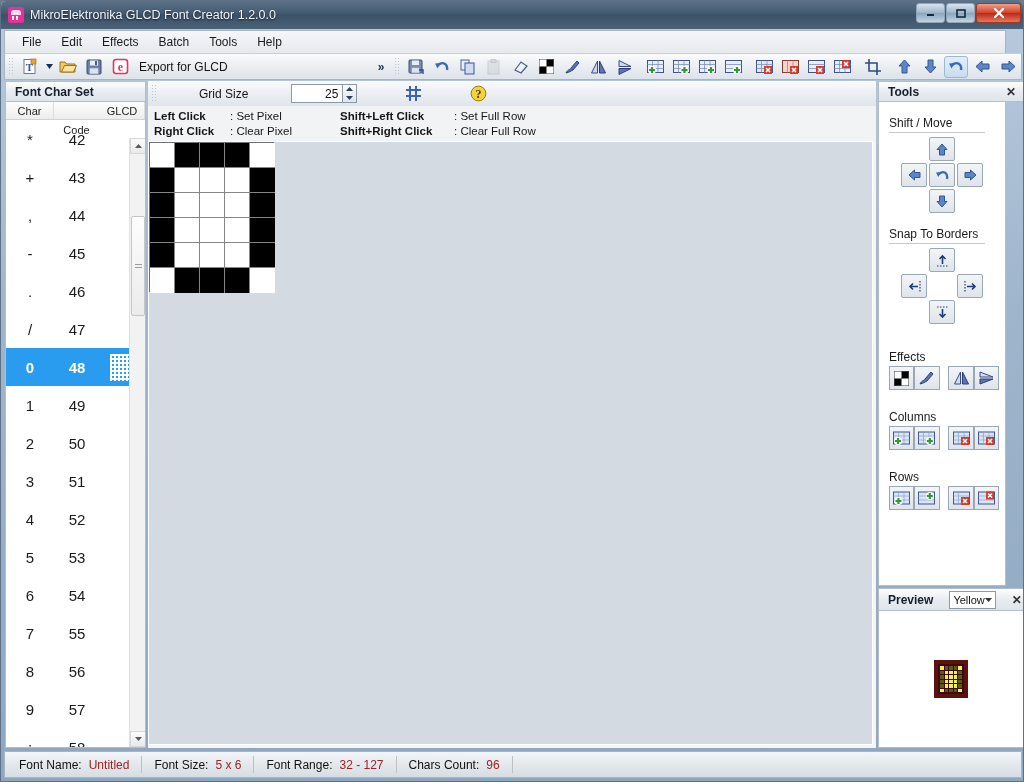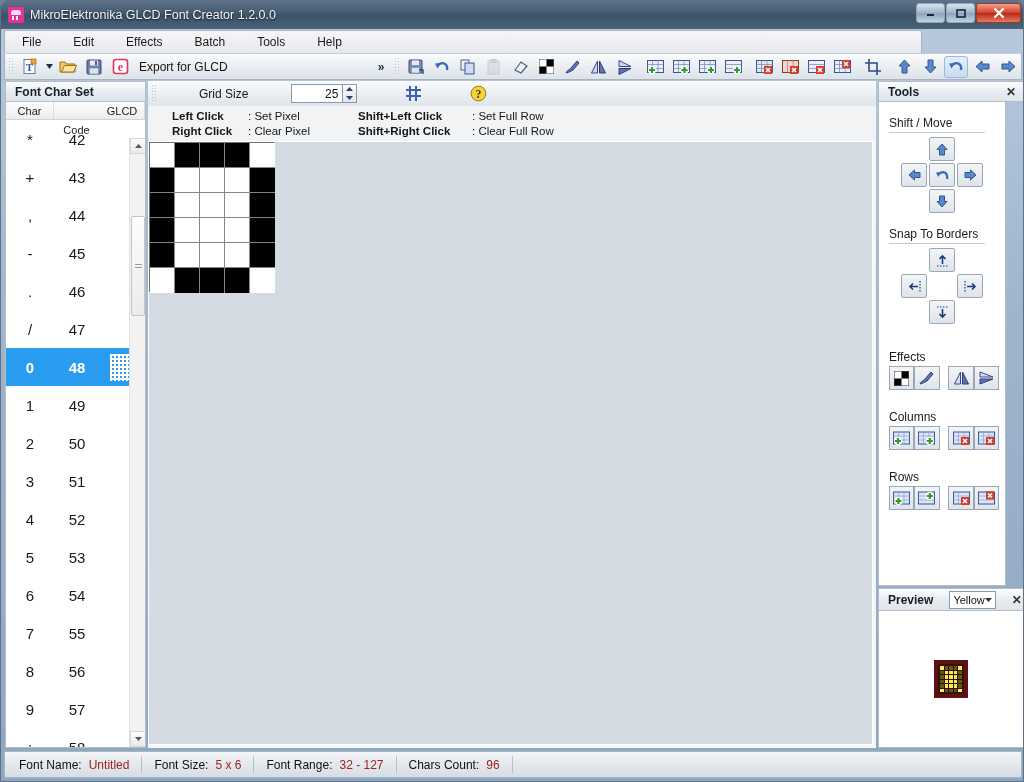--- a/index.html
+++ b/index.html
@@ -54,24 +54,24 @@
     color:#1d2e40; font-size:11px; line-height:1;
   }
   .winbtn.close {
     width:45px;
     background: linear-gradient(180deg,#f0a08a 0%,#d4422a 48%,#bb2a16 52%,#e4785f 100%);
     border-color:#9c3a25; color:#fff; font-weight:bold; font-size:13px;
   }
 
   
   #menubar {
-    position:absolute; left:3px; top:29px; width:918px; height:23px;
+    position:absolute; left:3px; top:29px; width:1002px; height:23px;
     background: linear-gradient(180deg,#f5f6f7 0%,#e6e9ec 100%);
     border:1px solid #a7b4c1; border-bottom:none;
-    display:flex; align-items:center; padding-left:8px; gap:14px;
+    display:flex; align-items:center; padding-left:8px; gap:2px;
   }
   .menu-item {
     font-size:12px; color:#1a1a1a; padding:3px 9px; border-radius:2px; cursor:default;
   }
 
   
   #toolbar {
     position:absolute; left:3px; top:52px; width:1018px; height:27px;
     background: linear-gradient(180deg,#fafbfc 0%,#e9edf1 55%,#dde3e9 100%);
     border:1px solid #a7b4c1; border-top:1px solid #c6cfd8;
@@ -181,21 +181,21 @@
     background-size:7px 3px; }
 
   
   #editor {
     position:absolute; left:147px; top:105px; width:728px; height:642px;
     background:#f3f5f7; border:none;
     display:flex; flex-direction:column;
   }
   #hint-box {
     height:35px; flex:none; display:flex; align-items:center;
-    padding-left:18px; font-size:11.5px; color:#161616;
+    padding-left:0; font-size:11.5px; color:#161616;
     background:#f1f3f5;
   }
   .hint-col { display:flex; flex-direction:column; gap:3px; }
   .hint-line { display:flex; }
   .hint-key { font-weight:bold; white-space:nowrap; }
   .hint-val { white-space:nowrap; }
   #canvas {
     flex:1; margin:0 3px 3px 0; background:#d3dae1;
     border:1px solid #ffffff; position:relative; overflow:hidden;
   }

